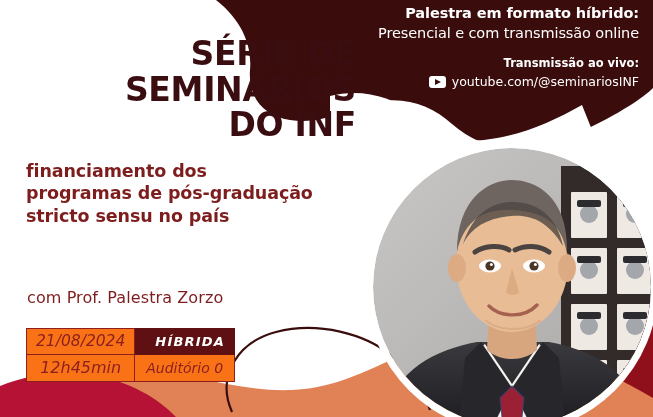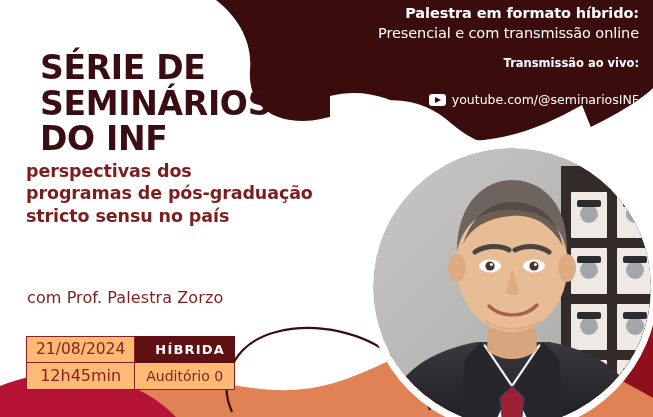--- a/index.html
+++ b/index.html
@@ -27,28 +27,29 @@
 
   
   .title-block {
     position: absolute;
     left: 26px;
     top: 36px;
     width: 330px;
     z-index: 5;
   }
   .main-title {
-    margin: 14px;
+    margin: 0;
     font-family: "DejaVu Sans", sans-serif;
     font-weight: bold;
     font-size: 33px;
     line-height: 1.08;
     letter-spacing: -0.3px;
     color: #3a0d10;
     text-transform: uppercase;
+    text-align: right;
   }
   .main-title .tl {
     display: block;
     white-space: nowrap;
   }
 
   
   .subtitle-block {
     position: absolute;
     left: 26px;
@@ -77,24 +78,25 @@
     color: #7d1d1d;
     letter-spacing: 0.1px;
     z-index: 5;
     white-space: nowrap;
   }
 
   
   .info-table {
     position: absolute;
     left: 26px;
-    top: 336px;
+    top: 328px;
     z-index: 5;
     border-collapse: collapse;
-    background: #fdba74;
+    background: #f97316;
+    font-style: italic;
   }
   .info-table td {
     border: 1.5px solid #8c2020;
     font-family: "DejaVu Sans", sans-serif;
     color: #8c2020;
     font-size: 15px;
     padding: 3px 9px 4px 9px;
     text-align: center;
     white-space: nowrap;
   }
@@ -149,21 +151,21 @@
     font-size: 11.5px;
     line-height: 1.4;
     color: #ffffff;
   }
   .header-live .live-label { display: block; white-space: nowrap; }
   .yt-row {
     display: flex;
     align-items: center;
     justify-content: flex-end;
     gap: 6px;
-    margin-top: 20px;
+    margin-top: 2px;
   }
   .yt-icon {
     display: inline-block;
     width: 17px;
     height: 12px;
     background: #ffffff;
     border-radius: 3px;
     position: relative;
     flex: none;
   }
@@ -358,21 +360,21 @@
 
   <div class="title-block">
     <h1 class="main-title">
       <span class="tl">SÉRIE DE</span>
       <span class="tl">SEMINÁRIOS</span>
       <span class="tl">DO INF</span>
     </h1>
   </div>
 
   <div class="subtitle-block">
-    <span class="subtitle-line">perspectivas dos</span>
+    <span class="subtitle-line">financiamento dos</span>
     <span class="subtitle-line">programas de pós-graduação</span>
     <span class="subtitle-line">stricto sensu no país</span>
   </div>
 
   <div class="speaker">com  Prof. Palestra Zorzo</div>
 
   <table class="info-table">
     <tbody>
         <tr>
       <td class="cell-date">21/08/2024</td>

